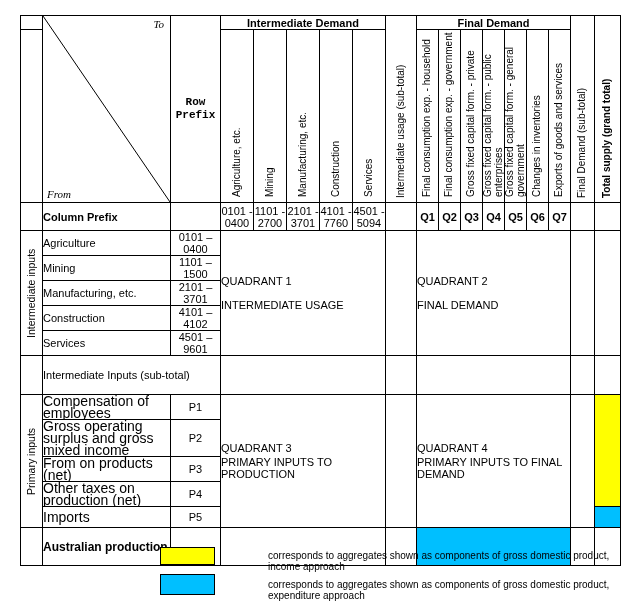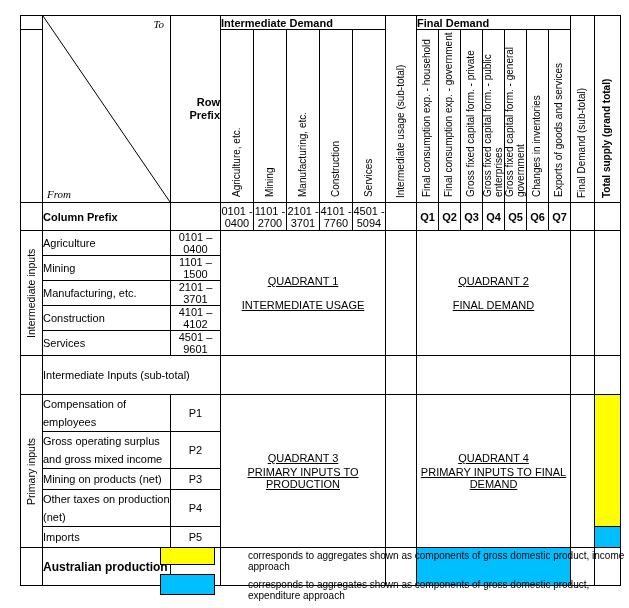--- a/index.html
+++ b/index.html
@@ -22,51 +22,51 @@
   td.diag { position:relative; }
   td.diag svg { position:absolute; left:0; top:0; width:100%; height:100%; }
   .corner-to, .corner-from {
     position:absolute; font-family:"Liberation Serif", serif;
     font-style:italic; font-size:11px;
   }
   .corner-to { top:2px; right:6px; }
   .corner-from { bottom:2px; left:4px; }
 
   
-  td.band { text-align:left; font-weight:bold; font-size:12px; }
+  td.band { text-align:center; font-weight:bold; font-size:12px; }
 
   
   td.vh { vertical-align:bottom; text-align:center; }
   .vtext {
     writing-mode:vertical-rl; transform:rotate(180deg);
     margin:0 auto; font-size:10px; line-height:10.5px;
     padding-top:4px; white-space:pre-line; text-align:left;
   }
   .vt-col  { height:166px; }
   .vt-tall { height:182px; }
   .vt-grp-i { height:114px; text-align:center; padding-top:0; font-size:10.5px; }
   .vt-grp-p { height:99px;  text-align:center; padding-top:0; font-size:10.5px; }
   .bold { font-weight:bold; }
 
-  td.rowprefix-h { vertical-align:bottom; text-align:right; font-weight:bold;
-                   font-size:12px; line-height:13px; padding-bottom:8px; }
+  td.rowprefix-h { vertical-align:bottom; text-align:center; font-weight:bold;
+                   font-size:12px; line-height:13px; padding-bottom:8px;font-family:Liberation Mono, monospace; }
   td.colprefix { font-weight:bold; font-size:12px; padding-left:4px; }
   td.prefix { text-align:center; font-size:10px; line-height:12px; }
   td.qcell  { text-align:center; font-size:10px;font-weight:bold; }
   td.rlabel { padding-left:4px; font-size:11px; }
-  td.rlabel.sm { font-size:11px; line-height:18px; }
+  td.rlabel.sm { font-size:14px; line-height:12px; }
   td.groupbox { text-align:center; vertical-align:middle; }
 
-  td.quad { text-align:center; font-size:10px;text-decoration:underline; }
+  td.quad { text-align:left; font-size:10px; }
   td.quad .l2 { margin-top:12px; }
   td.quad.tight .l2 { margin-top:2px; }
 
   
   .legend-swatch { position:absolute; border:1px solid #000; }
-  .legend-text { position:absolute; font-size:10px; }
+  .legend-text { position:absolute; font-size:10px;margin-left:20px; }
 </style>
 </head>
 <body>
 
 <div class="canvas">
 
   <table class="io">
     <colgroup>
       <col style="width:22px">
         <col style="width:128px">
@@ -247,21 +247,21 @@
         <div class="l2">PRIMARY INPUTS TO FINAL DEMAND</div>
       </td>
       <td rowspan="5"></td>
       <td rowspan="4" style="background-color: rgb(255, 255, 0);"></td>
     </tr>
     <tr style="height:21px">
       <td class="rlabel sm">Gross operating surplus and gross mixed income</td>
       <td class="prefix">P2</td>
     </tr>
     <tr style="height:21px">
-      <td class="rlabel sm">Mining on products (net)</td>
+      <td class="rlabel sm">From on products (net)</td>
       <td class="prefix">P3</td>
     </tr>
     <tr style="height:21px">
       <td class="rlabel sm">Other taxes on production (net)</td>
       <td class="prefix">P4</td>
     </tr>
     <tr style="height:21px">
       <td class="rlabel sm">Imports</td>
       <td class="prefix">P5</td>
       <td style="background-color: rgb(0, 191, 255);"></td>

